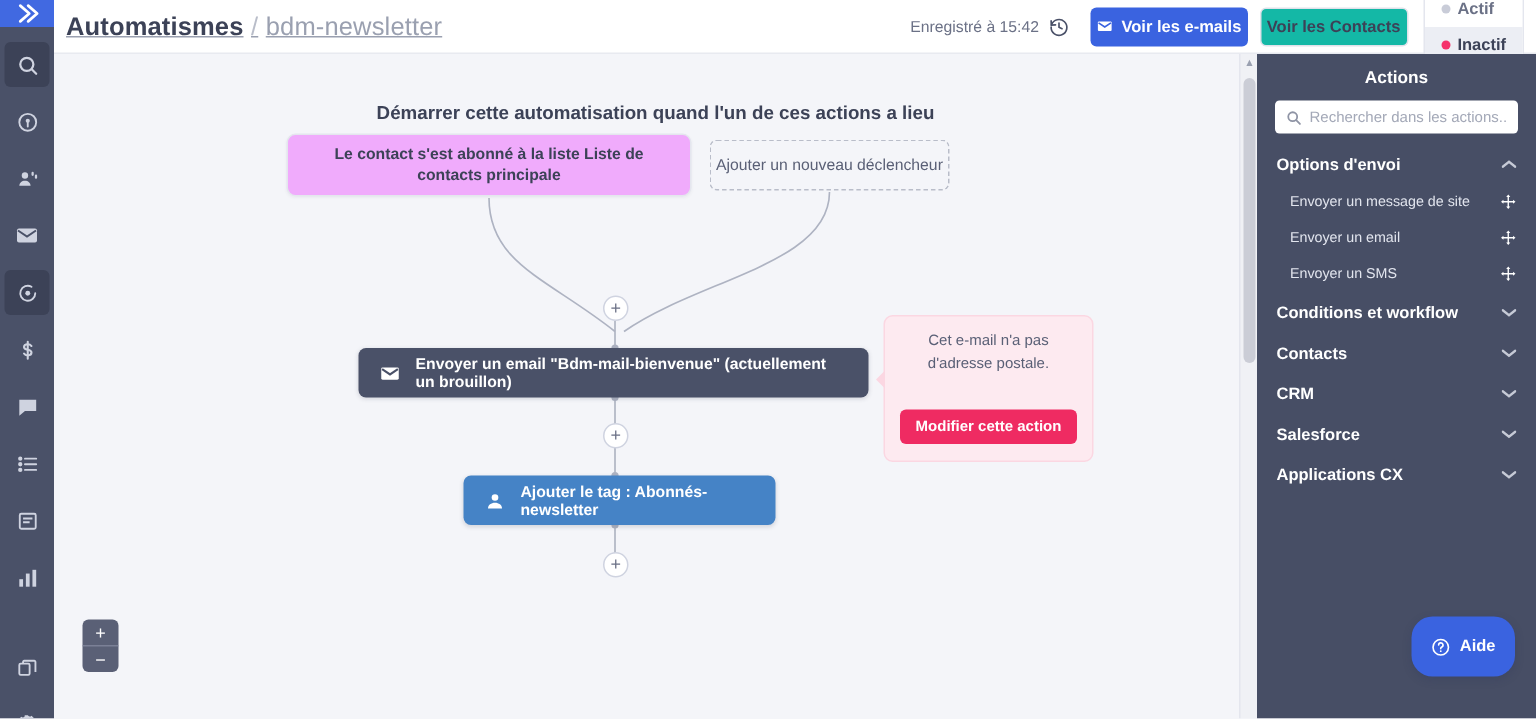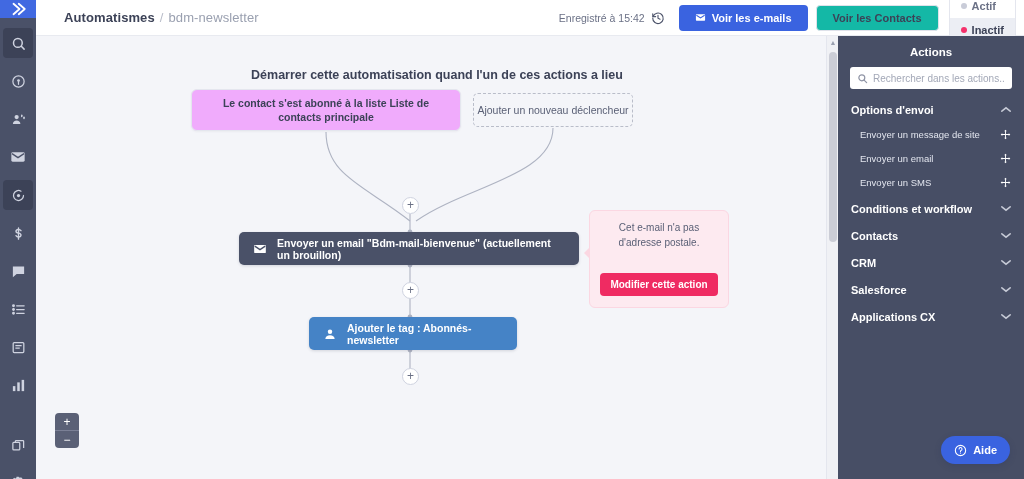--- a/index.html
+++ b/index.html
@@ -32,30 +32,30 @@
   .rail-btn svg { display: block; }
   .rail-spacer { height: 22px; }
 
   
   .topbar {
     position: absolute; left: 36px; top: 0; right: 0; height: 36px;
     background: #ffffff;
     display: flex; align-items: center;
     border-bottom: 1px solid #e8eaf0;
   }
-  .crumbs { margin-left: 28px; font-size: 13px; color: #9aa0b0; letter-spacing: .1px; }
+  .crumbs { margin-left: 8px; font-size: 17px; color: #9aa0b0; letter-spacing: .1px; text-decoration: underline; }
   .crumbs b { color: #3c4257; font-weight: bold; }
   .crumbs .sep { margin: 0 5px; color: #b9bdc9; }
   .top-right { margin-left: auto; display: flex; align-items: center; padding-right: 8px; }
   .saved { font-size: 10.5px; color: #6b7186; margin-right: 6px; }
   .clock-ic { color:#4a5168; margin-right: 14px; display:flex; }
   .btn {
     height: 26px; border-radius: 4px; font-size: 11px; font-weight: bold;
     display: inline-flex; align-items: center; justify-content: center;
-    padding: 0 16px; white-space: nowrap;
+    padding: 0 4px; white-space: nowrap;
   }
   .btn-primary { background: #3a63e0; color: #fff; margin-right: 8px; }
   .btn-primary .mail { margin-right: 6px; display:flex; }
   .btn-outline { background: #14b8a6; color: #3c4257; border: 1px solid #dfe2ea; margin-right: 10px; }
   .seg { display: flex; border: 1px solid #e4e6ee; border-radius: 5px; overflow: hidden; background:#fff;flex-direction:column; }
   .seg-item {
     height: 24px; padding: 0 11px; font-size: 11px; font-weight: bold; color: #6b7186;
     display: flex; align-items: center; background: #fff;
   }
   .seg-item.on { background: #eceef4; color: #3c4257; }
@@ -176,21 +176,21 @@
     font-size: 11px; font-weight: bold; padding: 15px 1px 0;
   }
   .chev { color: #c6cad6; font-size: 9px; line-height: 1; }
   .aitem {
     display: flex; align-items: center; justify-content: space-between;
     font-size: 9.5px; color: #e2e5ee; padding: 13px 1px 0 10px;
   }
   .drag { color: #fff; display: flex; }
 
   .aide {
-    position: absolute; right: 14px; bottom: 15px; height: 28px;
+    position: absolute; right: 14px; bottom: 28px; height: 40px;
     background: #3a63e0; color: #fff; border-radius: 14px;
     display: flex; align-items: center; padding: 0 13px;
     font-size: 11px; font-weight: bold;
     box-shadow: 0 2px 6px rgba(40,50,90,.25);
     margin-top: 17px;
   }
   .aide .qic { margin-right: 6px; display: flex; }
 </style>
 </head>
 <body>

